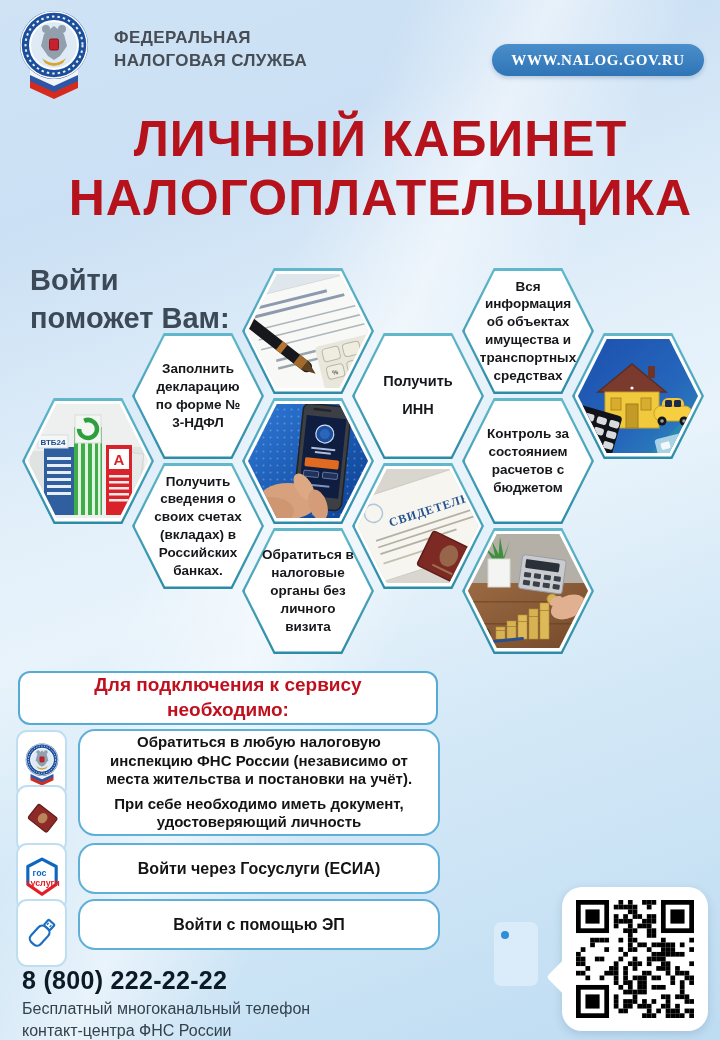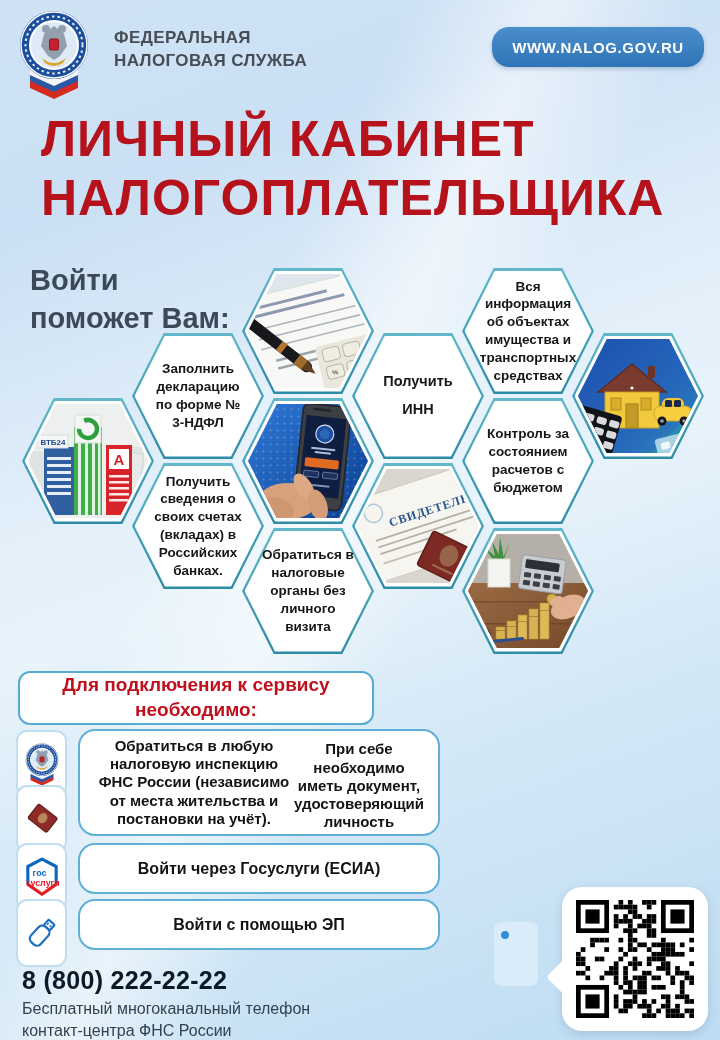--- a/index.html
+++ b/index.html
@@ -10,60 +10,61 @@
     background:
       linear-gradient(115deg, rgba(255,255,255,0) 34%, rgba(255,255,255,.55) 46%, rgba(255,255,255,0) 58%),
       linear-gradient(160deg,#cfe3f5 0%,#cbe0f4 18%,#e3f0fa 42%,#e8f3fb 52%,#d5e9f7 68%,#bedcf2 100%);
   }
   .abs{position:absolute;}
 
   
   .logo{left:12px;top:8px;width:84px;height:92px;}
   .org-name{left:103px;top:27px;font-size:17px;font-weight:bold;color:#474d55;letter-spacing:.4px;line-height:1.35;margin-left:11px;}
   .url-pill{
-    left:492px;top:27px;width:212px;height:40px;border-radius:17px;
+    left:492px;top:44px;width:212px;height:32px;border-radius:17px;
     background:linear-gradient(180deg,#4a8ecb,#2f74b6);
     display:flex;align-items:center;justify-content:center;
     color:#fff;font-size:15px;font-weight:bold;letter-spacing:.6px;
     box-shadow:0 2px 4px rgba(30,70,120,.25);
+    font-family:Liberation Serif, serif;
   }
 
   
-  .main-title{left:0;top:110px;width:720px;
+  .main-title{left:0;top:110px;width:720px;text-align:center;
     color:#b5121b;font-weight:bold;font-size:50px;line-height:1.17;letter-spacing:1px;padding-left:41px;}
 
   
   .intro{left:30px;top:262px;font-size:29px;font-weight:600;color:#3c4a57;line-height:1.3;}
 
   
   .hex{position:absolute;width:132px;height:126px;}
   .hx{position:absolute;clip-path:polygon(0% 50%,24% 0%,76% 0%,100% 50%,76% 100%,24% 100%);}
   .hx-border{inset:0;background:linear-gradient(180deg,#62b8ca,#2c8ba7);}
   .hx-fill{inset:2.5px;background:#fff;}
   .hx-photo{inset:6px;overflow:hidden;background:#dde6ec;}
   .hx-photo svg{width:100%;height:100%;display:block;}
   .hex-label{
     position:absolute;inset:4px;display:flex;align-items:center;justify-content:center;text-align:center;
     padding:6px 15px;font-size:13.5px;font-weight:bold;color:#15171a;line-height:1.32;
   }
 
   
   .sec-title-box{
-    left:18px;top:671px;width:356px;height:54px;background:#fff;
+    left:18px;top:671px;width:420px;height:54px;background:#fff;
     border:2.5px solid #56abd3;border-radius:12px;
     display:flex;align-items:center;justify-content:center;text-align:center;
     color:#c0101e;font-size:19px;font-weight:bold;line-height:1.3;padding:0 34px;
   }
   .tile{
     width:51px;height:68px;background:#fff;border:2px solid #bfdff1;border-radius:11px;
     display:flex;align-items:center;justify-content:center;
   }
   .step-box{
     left:78px;width:362px;background:#fff;border:2px solid #5fb0d8;border-radius:17px;
-    display:flex;flex-direction:row;align-items:center;justify-content:center;text-align:center;
+    display:flex;flex-direction:column;align-items:center;justify-content:center;text-align:center;
     color:#141414;font-weight:bold;
   }
   .step-box .para{font-size:15px;line-height:1.22;}
   .step-box .para + .para{margin-top:7px;}
   .step1{top:729px;height:107px;padding:0 14px;}
   .step2{top:843px;height:51px;font-size:16px;}
   .step3{top:899px;height:51px;font-size:16px;}
 
   
   .phone-number{left:22px;top:966px;font-size:25px;font-weight:bold;color:#0c1a26;letter-spacing:.3px;}

